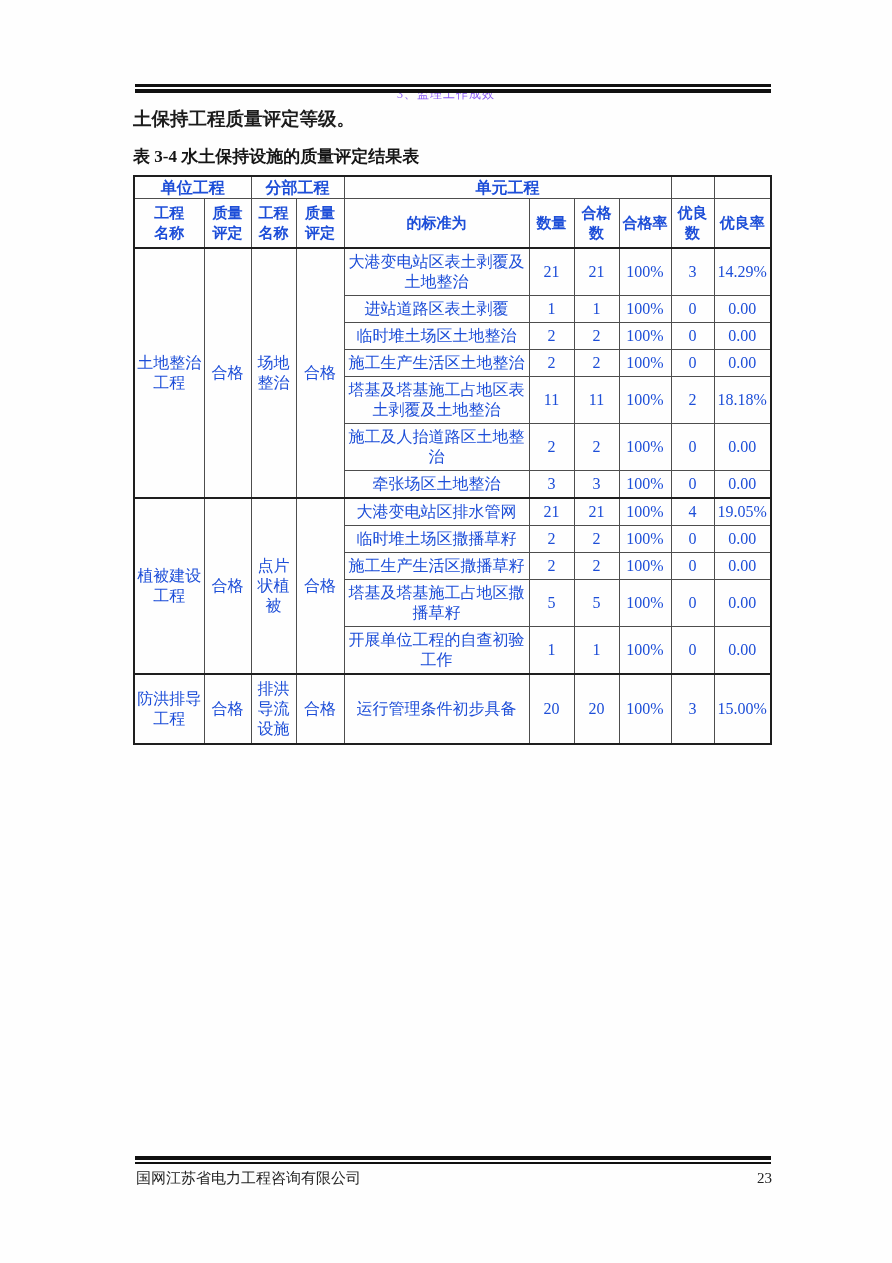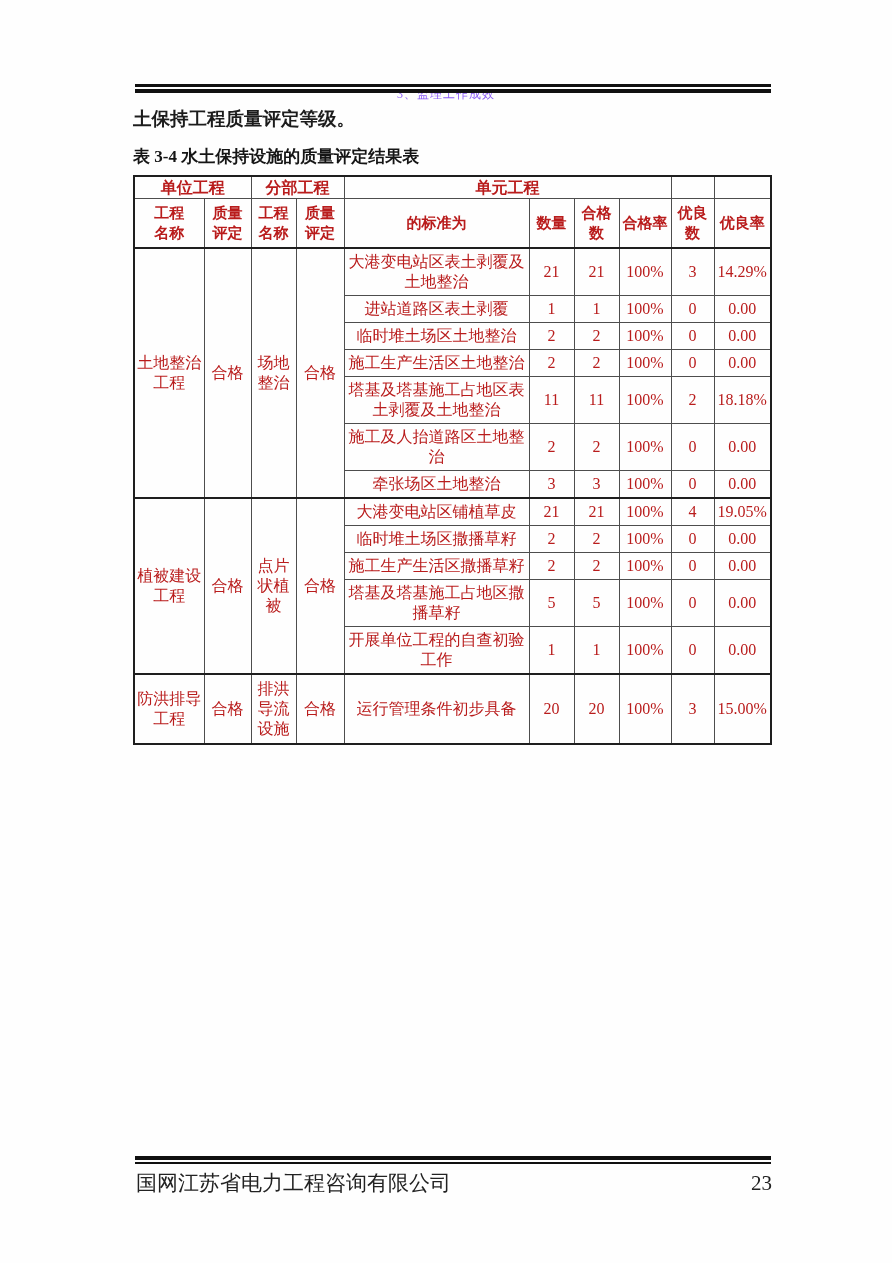--- a/index.html
+++ b/index.html
@@ -38,21 +38,21 @@
   .table-title{
     margin:10px 0 7px 0;
     text-align:left;
     font-size:17px;font-weight:bold;color:#151515;
   }
   table.results{
     border-collapse:collapse;
     table-layout:fixed;
     width:637px;
     font-size:16px;line-height:20px;
-    color:#b91c1c;
+    color:#1d4ed8;
     border:2px solid #1e1e1e;
   }
   table.results th, table.results td{
     border:1px solid #4d4d4d;
     text-align:center;
     vertical-align:middle;
     padding:3px 2px;
     white-space:pre-line;
     overflow:hidden;
   }
@@ -68,21 +68,21 @@
   tbody tr:last-child td{height:62px;}
   .footer-rule{
     position:absolute;top:1156px;left:135px;width:636px;
     height:2px;background:#fff;
     border-top:4px solid #101010;
     border-bottom:2px solid #101010;
   }
   .footer-row{
     position:absolute;top:1169px;left:136px;right:120px;
     display:flex;justify-content:space-between;align-items:baseline;
-    font-size:21px;color:#222;
+    font-size:15px;color:#222;
   }
 </style>
 </head>
 <body>
 
 <div class="page">
 
   <div class="running-header-title">3、监理工作成效</div>
   <div class="header-rule"></div>
 
@@ -195,21 +195,21 @@
             <td>0.00</td>
           </tr>
           <tr class="section-start">
             <td rowspan="5">植被建设
 工程</td>
             <td rowspan="5">合格</td>
             <td rowspan="5">点片
 状植
 被</td>
             <td rowspan="5">合格</td>
-            <td>大港变电站区铺植草皮</td>
+            <td>大港变电站区排水管网</td>
             <td>21</td>
             <td>21</td>
             <td>100%</td>
             <td>4</td>
             <td>19.05%</td>
           </tr>
           <tr>
             <td>临时堆土场区撒播草籽</td>
             <td>2</td>
             <td>2</td>

